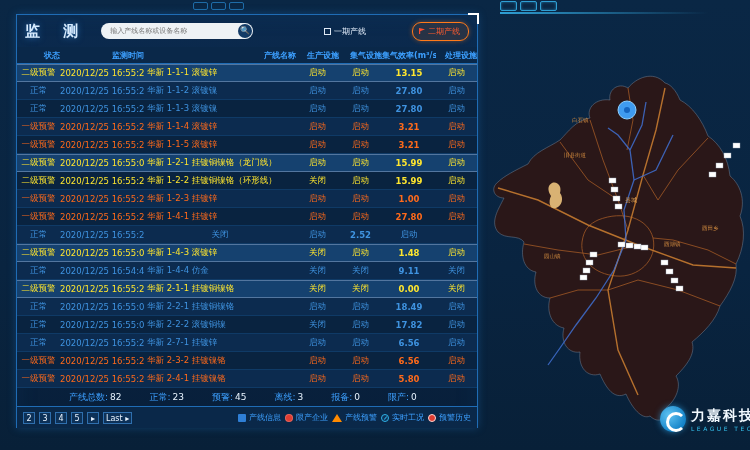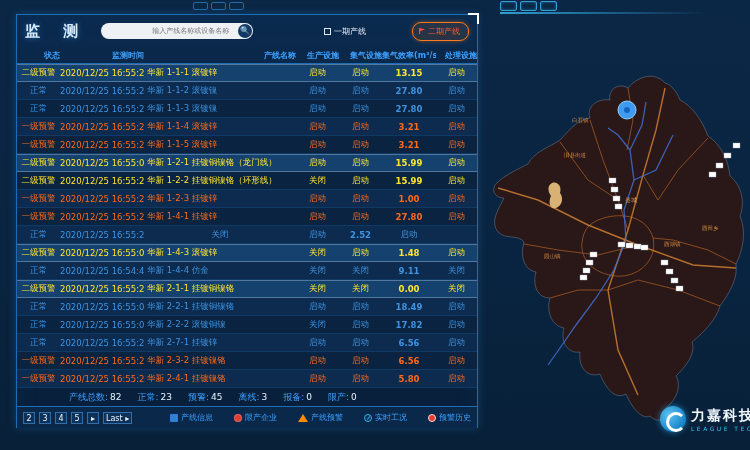--- a/index.html
+++ b/index.html
@@ -24,21 +24,21 @@
   }
   .corner-bracket { position:absolute; top:-2px; right:-2px; width:11px; height:11px;
     border-top:2px solid #fff; border-right:2px solid #fff; }
 
   .topbar { display:flex; align-items:center; height:32px; padding:0 8px; }
   .page-title { font-size:15px; font-weight:bold; letter-spacing:9px; color:#d8ecff;
     text-shadow:0 0 6px #3da0ff88; white-space:nowrap; }
   .searchbox { position:relative; margin-left:14px; width:152px; height:16px;
     background:#eef2f5; border-radius:9px; display:flex; align-items:center; }
   .searchbox input { border:none; outline:none; background:transparent; width:128px;
-    font-size:7px; color:#47586b; padding-left:9px; font-family:inherit;text-align:right; }
+    font-size:7px; color:#47586b; padding-left:9px; font-family:inherit; }
   .search-btn { position:absolute; right:1px; top:1px; width:14px; height:14px; border-radius:50%;
     background:#123a66; color:#dfe9f5; font-size:8px; line-height:14px; text-align:center; }
   .phase-group { margin-left:auto; display:flex; align-items:center; gap:10px; }
   .phase-check { display:flex; align-items:center; gap:3px; font-size:8px; color:#e8f2ff; }
   .phase-check .cb { width:7px; height:7px; border:1px solid #dfe9f5; background:transparent; }
   .phase2-btn { font-size:8px; color:#ff5b2e; border:1px solid #ff7a1a; border-radius:9px;
     background:#ff7a1a1f; padding:3px 8px 3px 6px; display:flex; align-items:center; gap:3px;
     box-shadow:0 0 5px #ff7a1a66; white-space:nowrap;margin-left:36px; }
   .phase2-btn .flag { width:6px; height:6px; background:#ff4d2e; clip-path:polygon(0 0,100% 20%,20% 55%,20% 100%,0 100%); }
 
@@ -52,29 +52,29 @@
   .trow:nth-child(odd)  { background:#092340; }
   .trow.hl { background:#15416f; border-top:1px solid #cfe0ff55; border-bottom:1px solid #cfe0ff55; }
   .cell { text-align:center; white-space:nowrap; overflow:hidden; }
   .c-name { text-align:left; padding-left:3px; }
   .c-eff { font-weight:bold; }
   .trow.normal .cell { color:#3f93e0; }
   .trow.orange .cell { color:#ff6a1a; }
   .trow.yellow .cell { color:#ffe62e; }
 
   
-  .summary { height:17px; display:flex; align-items:center; gap:16px; padding-left:52px; font-size:9px; }
+  .summary { height:17px; display:flex; align-items:center; gap:28px; padding-left:52px; font-size:9px; }
   .summary .s-label { color:#3da0ff; }
   .summary .s-value { color:#e8f4ff; margin-left:2px; }
   .footbar { height:22px; border-top:1px solid #1f6cb5; background:#0a2849;
     display:flex; align-items:center; padding:0 6px; }
   .pager { display:flex; gap:4px; align-items:center; }
   .page-btn { min-width:12px; height:12px; padding:0 2px; border:1px solid #2f6fae; background:#0d3158;
     color:#eaf4ff; font-size:8px; line-height:11px; text-align:center; }
-  .legend { margin-left:auto; display:flex; gap:21px; align-items:center; }
+  .legend { margin-left:auto; display:flex; gap:4px; align-items:center; }
   .legend-item { display:flex; align-items:center; gap:3px; font-size:8px; color:#3da0ff; }
   .li-icon { width:8px; height:8px; display:inline-block; }
   .shape-square { background:#2f7fd6; border-radius:1px; }
   .shape-circle { background:#e03c31; border-radius:50%; box-shadow:inset 0 0 0 1px #fff3; }
   .shape-triangle { width:0; height:0; background:none;
     border-left:5px solid transparent; border-right:5px solid transparent; border-bottom:8px solid #ff8a00; }
   .shape-gauge { background:#0d3158; border:1px solid #2fb3e8; border-radius:50%; position:relative; }
   .shape-gauge::after { content:""; position:absolute; left:3px; top:1px; width:1px; height:4px; background:#2fb3e8; transform:rotate(40deg); }
   .shape-dot { background:#e03c31; border-radius:50%; border:1px solid #ffd7d4; }
 

